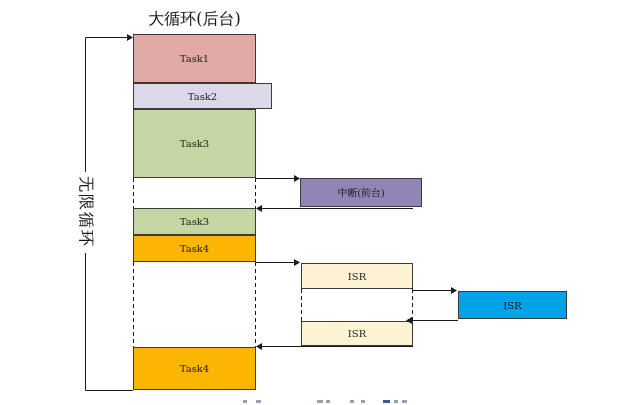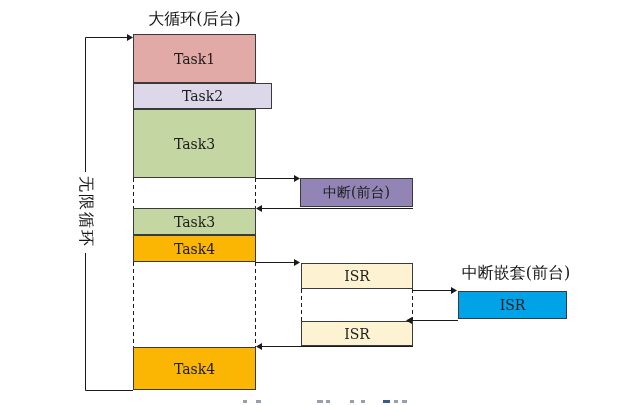--- a/index.html
+++ b/index.html
@@ -8,21 +8,21 @@
     width:641px;height:405px;
     background:#ffffff;
     font-family:"DejaVu Serif","Liberation Serif",serif;
     overflow:hidden;
   }
   .box{
     position:absolute;
     box-sizing:border-box;
     border:1px solid #3a3a3a;
     display:flex;align-items:center;justify-content:center;
-    font-size:14px;color:#1c1c1c;
+    font-size:10px;color:#1c1c1c;
     white-space:nowrap;
   }
   .lbl{
     position:absolute;
     color:#141414;
     white-space:nowrap;
   }
   #diagram-title{left:133px;top:9px;width:123px;text-align:center;font-size:16px;}
   #nested-label{left:449px;top:263px;width:134px;text-align:center;font-size:16px;}
   #loop-label{
@@ -32,38 +32,37 @@
     transform:rotate(90deg);transform-origin:50% 50%;
   }
   
   #box-task1      {left:133px;top:34px; width:123px;height:49px;}
   #box-task2      {left:133px;top:83px; width:139px;height:26px;}
   #box-task3      {left:133px;top:109px;width:123px;height:69px;}
   #box-task3b     {left:133px;top:208px;width:123px;height:27px;}
   #box-task4a     {left:133px;top:235px;width:123px;height:27px;}
   #box-task4b     {left:133px;top:347px;width:123px;height:43px;}
   
-  #box-interrupt  {left:300px;top:178px;width:113px;height:29px;}
+  #box-interrupt  {left:300px;top:178px;width:122px;height:29px;font-family:Liberation Serif, serif;}
   #box-isr1       {left:301px;top:263px;width:112px;height:26px;}
   #box-isr2       {left:301px;top:321px;width:112px;height:25px;}
   #box-isr-nested {left:458px;top:291px;width:109px;height:28px;}
   svg.overlay{
     position:absolute;left:0;top:0;width:641px;height:405px;
     pointer-events:none;z-index:5;
   }
   .frag{position:absolute;top:400px;height:3px;background:#98a0b0;}
   .frag.dark{background:#3c5a8c;}
 </style>
 </head>
 <body>
 
 <div id="stage">
 
   <div class="lbl" id="diagram-title">大循环(后台)</div>
-  <div class="lbl" id="nested-label">中断嵌套(前台)</div>
   <div class="lbl" id="loop-label">无限循环</div>
 
   <div class="box" id="box-task1" style="background: rgb(226, 170, 167);">Task1</div>
   <div class="box" id="box-task2" style="background: rgb(220, 215, 233);">Task2</div>
   <div class="box" id="box-task3" style="background: rgb(196, 214, 161);">Task3</div>
   <div class="box" id="box-task3b" style="background: rgb(196, 214, 161);">Task3</div>
   <div class="box" id="box-task4a" style="background: rgb(251, 181, 3);">Task4</div>
   <div class="box" id="box-task4b" style="background: rgb(251, 181, 3);">Task4</div>
 
   <div class="box" id="box-interrupt" style="background: rgb(146, 133, 181);">中断(前台)</div>

